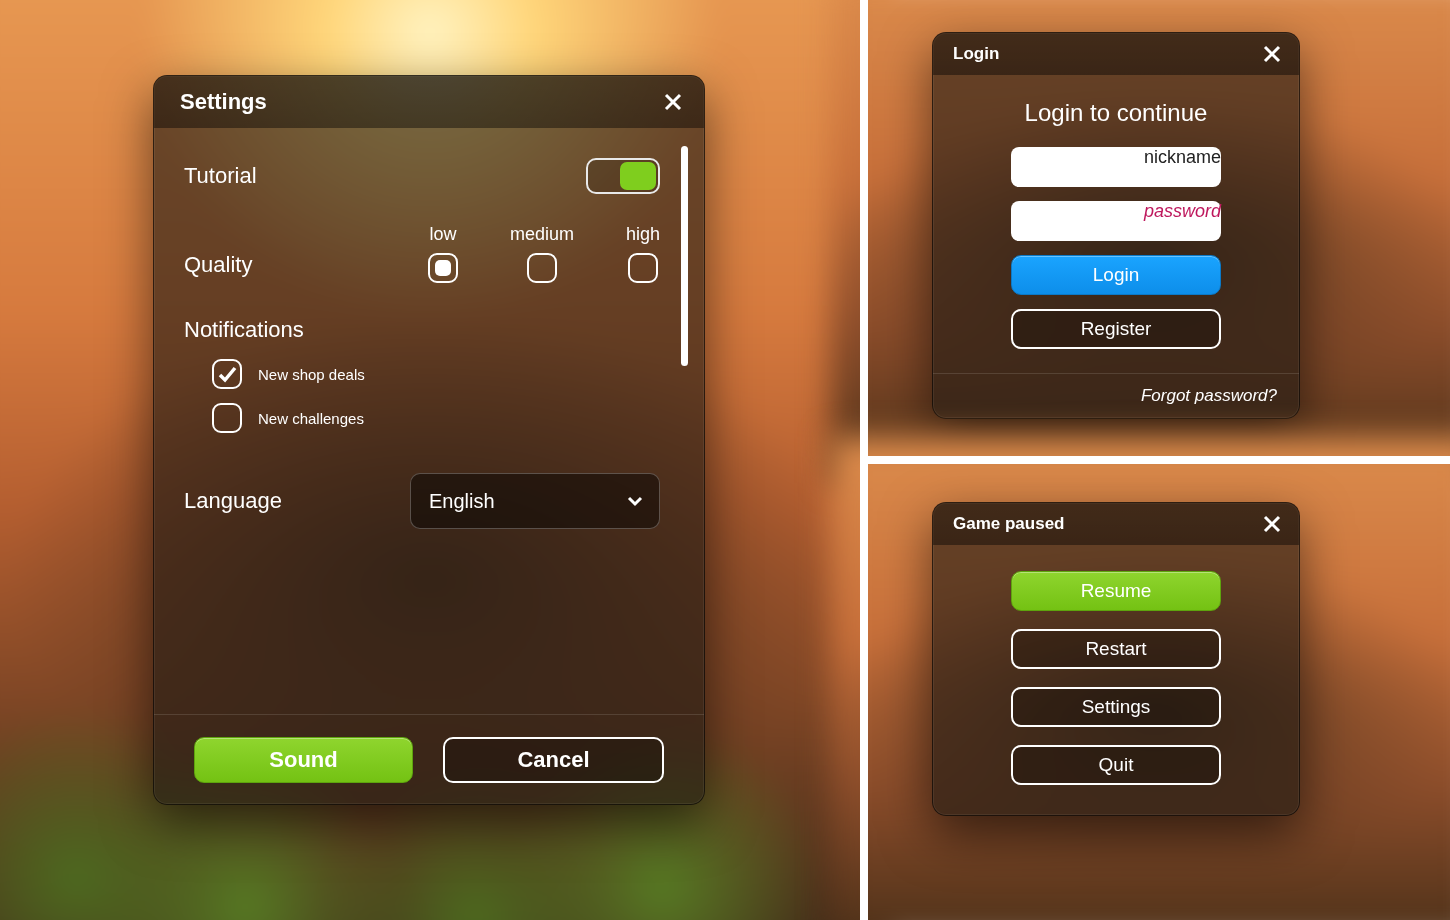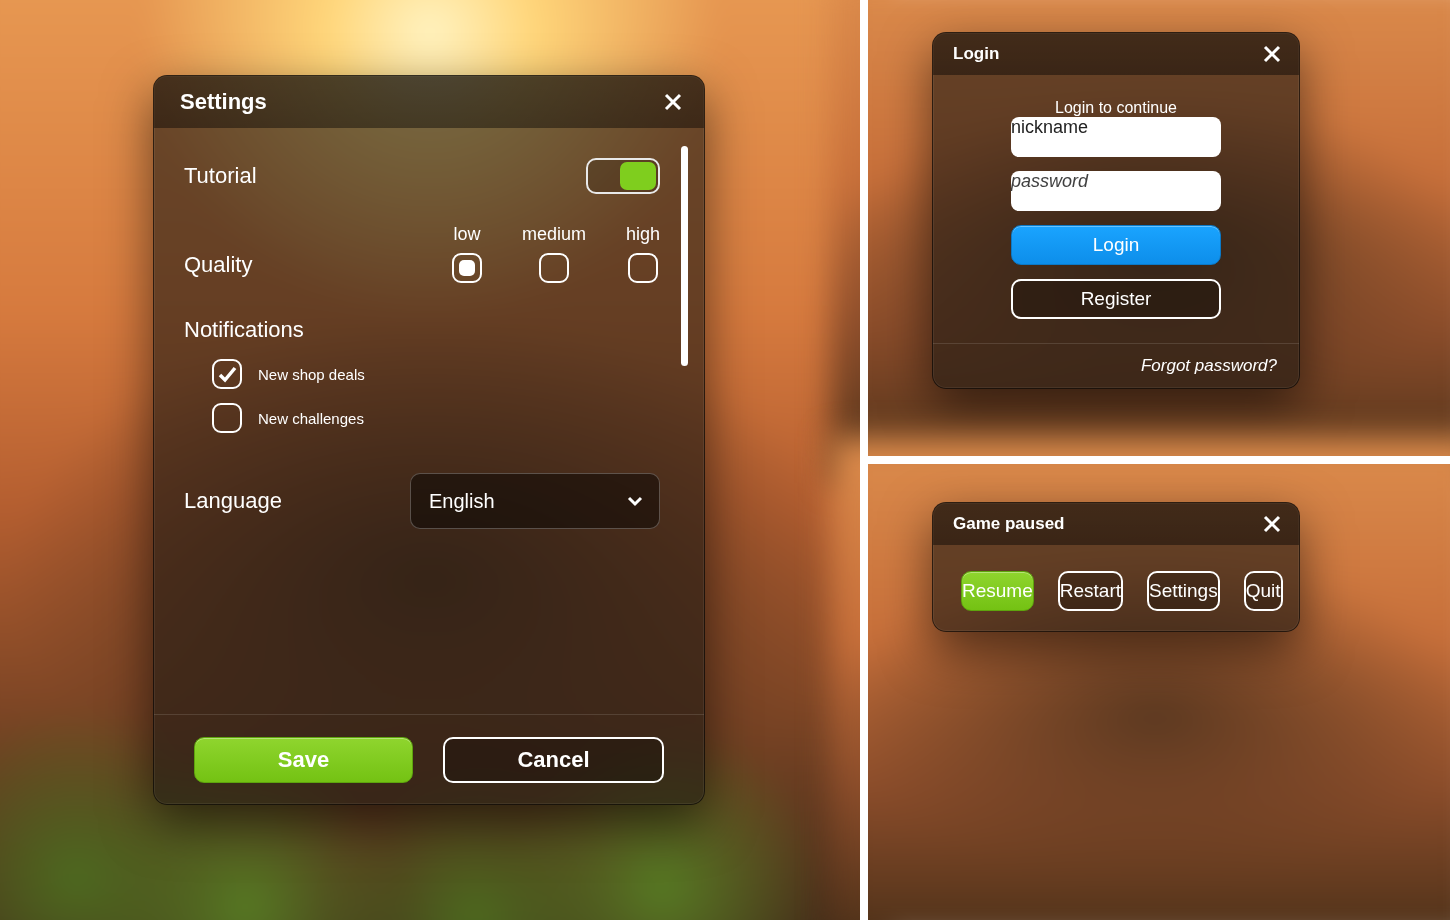--- a/index.html
+++ b/index.html
@@ -71,21 +71,21 @@
   .toggle.off .knob { left:2px;  background:#8b867e; }
   .toggle.on  .knob { right:2px; background:#7fce1e; }
 
   
   .slider { position:relative; width: 260px; height: 28px; }
   .slider .rail  { position:absolute; left:0; right:0; top: 12px; height:4px; background:#8a8378; border-radius:2px; }
   .slider .fill  { position:absolute; left:0; top:12px; height:4px; background:#7fce1e; border-radius:2px; }
   .slider .thumb { position:absolute; top:0; width:28px; height:28px; background:#fff; border-radius:4px; box-shadow:0 1px 4px rgba(0,0,0,.4); }
 
   
-  .quality-group { display:flex; gap: 40px; }
+  .quality-group { display:flex; gap: 52px; }
   .quality-item  { display:flex; flex-direction:column; align-items:center; gap: 8px; font-size:18px; }
   .radio { width:30px; height:30px; border:2.5px solid #fff; border-radius:9px; display:flex; align-items:center; justify-content:center; cursor:pointer; }
   .radio .dot { width:16px; height:16px; border-radius:5px; background:#fff; display:none; }
   .radio.checked .dot { display:block; }
 
   
   .section-title { font-size:22px; margin: 6px 0 16px 0; }
   .check-line { display:flex; align-items:center; gap:16px; margin: 0 0 14px 28px; }
   .checkbox { width:30px; height:30px; border:2.5px solid #fff; border-radius:9px; display:flex; align-items:center; justify-content:center; cursor:pointer; }
   .checkbox svg { width:20px; height:20px; stroke:#fff; stroke-width:3.5; fill:none; display:none; }
@@ -104,31 +104,31 @@
                      display:flex; gap:30px; align-items:center; justify-content:center; padding: 0 40px; }
   .btn { height:46px; border-radius:10px; font-size:22px; font-weight:600; display:flex; align-items:center; justify-content:center; cursor:pointer; }
   .btn-primary   { background: linear-gradient(#8fd52e,#74c213); color:#fff; border:1px solid #5ea40d; box-shadow: inset 0 1px 0 rgba(255,255,255,.35); }
   .btn-secondary { background: rgba(0,0,0,.25); border:2px solid #fff; color:#fff; }
   .btn-blue      { background: linear-gradient(#1aa4ff,#0d8eea); border:1px solid #0b79c7; color:#fff; box-shadow: inset 0 1px 0 rgba(255,255,255,.35); }
   .settings-footer .btn { flex:1 1 0; }
 
   
   .login-modal { left:72px; top:32px; width:368px; }
   .login-body  { padding: 24px 28px 10px 28px; text-align:center; }
-  .login-title { font-size:16px; }
+  .login-title { font-size:24px; margin-bottom: 20px; }
   .field { width: 210px; height:40px; margin: 0 auto 14px auto; }
-  .text-input { width:100%; height:100%; border-radius:8px; border:none; background:#fff; text-align:left; font-size:18px; color:#222; }
-  .text-input.placeholder { color:#404040; font-style:italic; }
+  .text-input { width:100%; height:100%; border-radius:8px; border:none; background:#fff; text-align:right; font-size:18px; color:#222; }
+  .text-input.placeholder { color:#be185d; font-style:italic; }
   .login-body .btn { width:210px; height:40px; margin: 0 auto 14px auto; font-size:19px; font-weight:500; }
   .login-footer { border-top:1px solid rgba(255,255,255,.12); padding: 12px 22px; text-align:right; font-style:italic; font-size:17px; }
   .login-footer span { cursor:pointer; }
 
   
   .pause-modal { left:72px; top:42px; width:368px; }
-  .pause-body  { padding: 26px 28px 20px 28px; display:flex; gap:24px; }
+  .pause-body  { padding: 26px 28px 30px 28px; display:flex; flex-direction:column; gap:18px; }
   .pause-body .btn { width:210px; height:40px; margin:0 auto; font-size:19px; font-weight:500; }
 
   
   .sep-v { position:absolute; top:0; bottom:0; left:860px; width:8px; background:#fff; z-index:50; }
   .sep-h { position:absolute; left:0; right:0; top:456px; height:8px; background:#fff; z-index:50; }
 </style>
 </head>
 <body>
 
 <div class="col-left cell">
@@ -199,21 +199,21 @@
         <div class="dropdown">
           <span>English</span>
           <svg viewBox="0 0 16 16">
               <path d="M2 5 L8 11 L14 5"></path>
             </svg>
         </div>
       </div>
     </div>
 
     <div class="settings-footer">
-      <div class="btn btn-primary">Save</div>
+      <div class="btn btn-primary">Sound</div>
       <div class="btn btn-secondary">Cancel</div>
     </div>
   </div>
 </div>
 
 <div class="col-right">
   <div class="sep-v"></div>
 
   <div class="cell cell-top">
     <div class="bg-b"></div>

